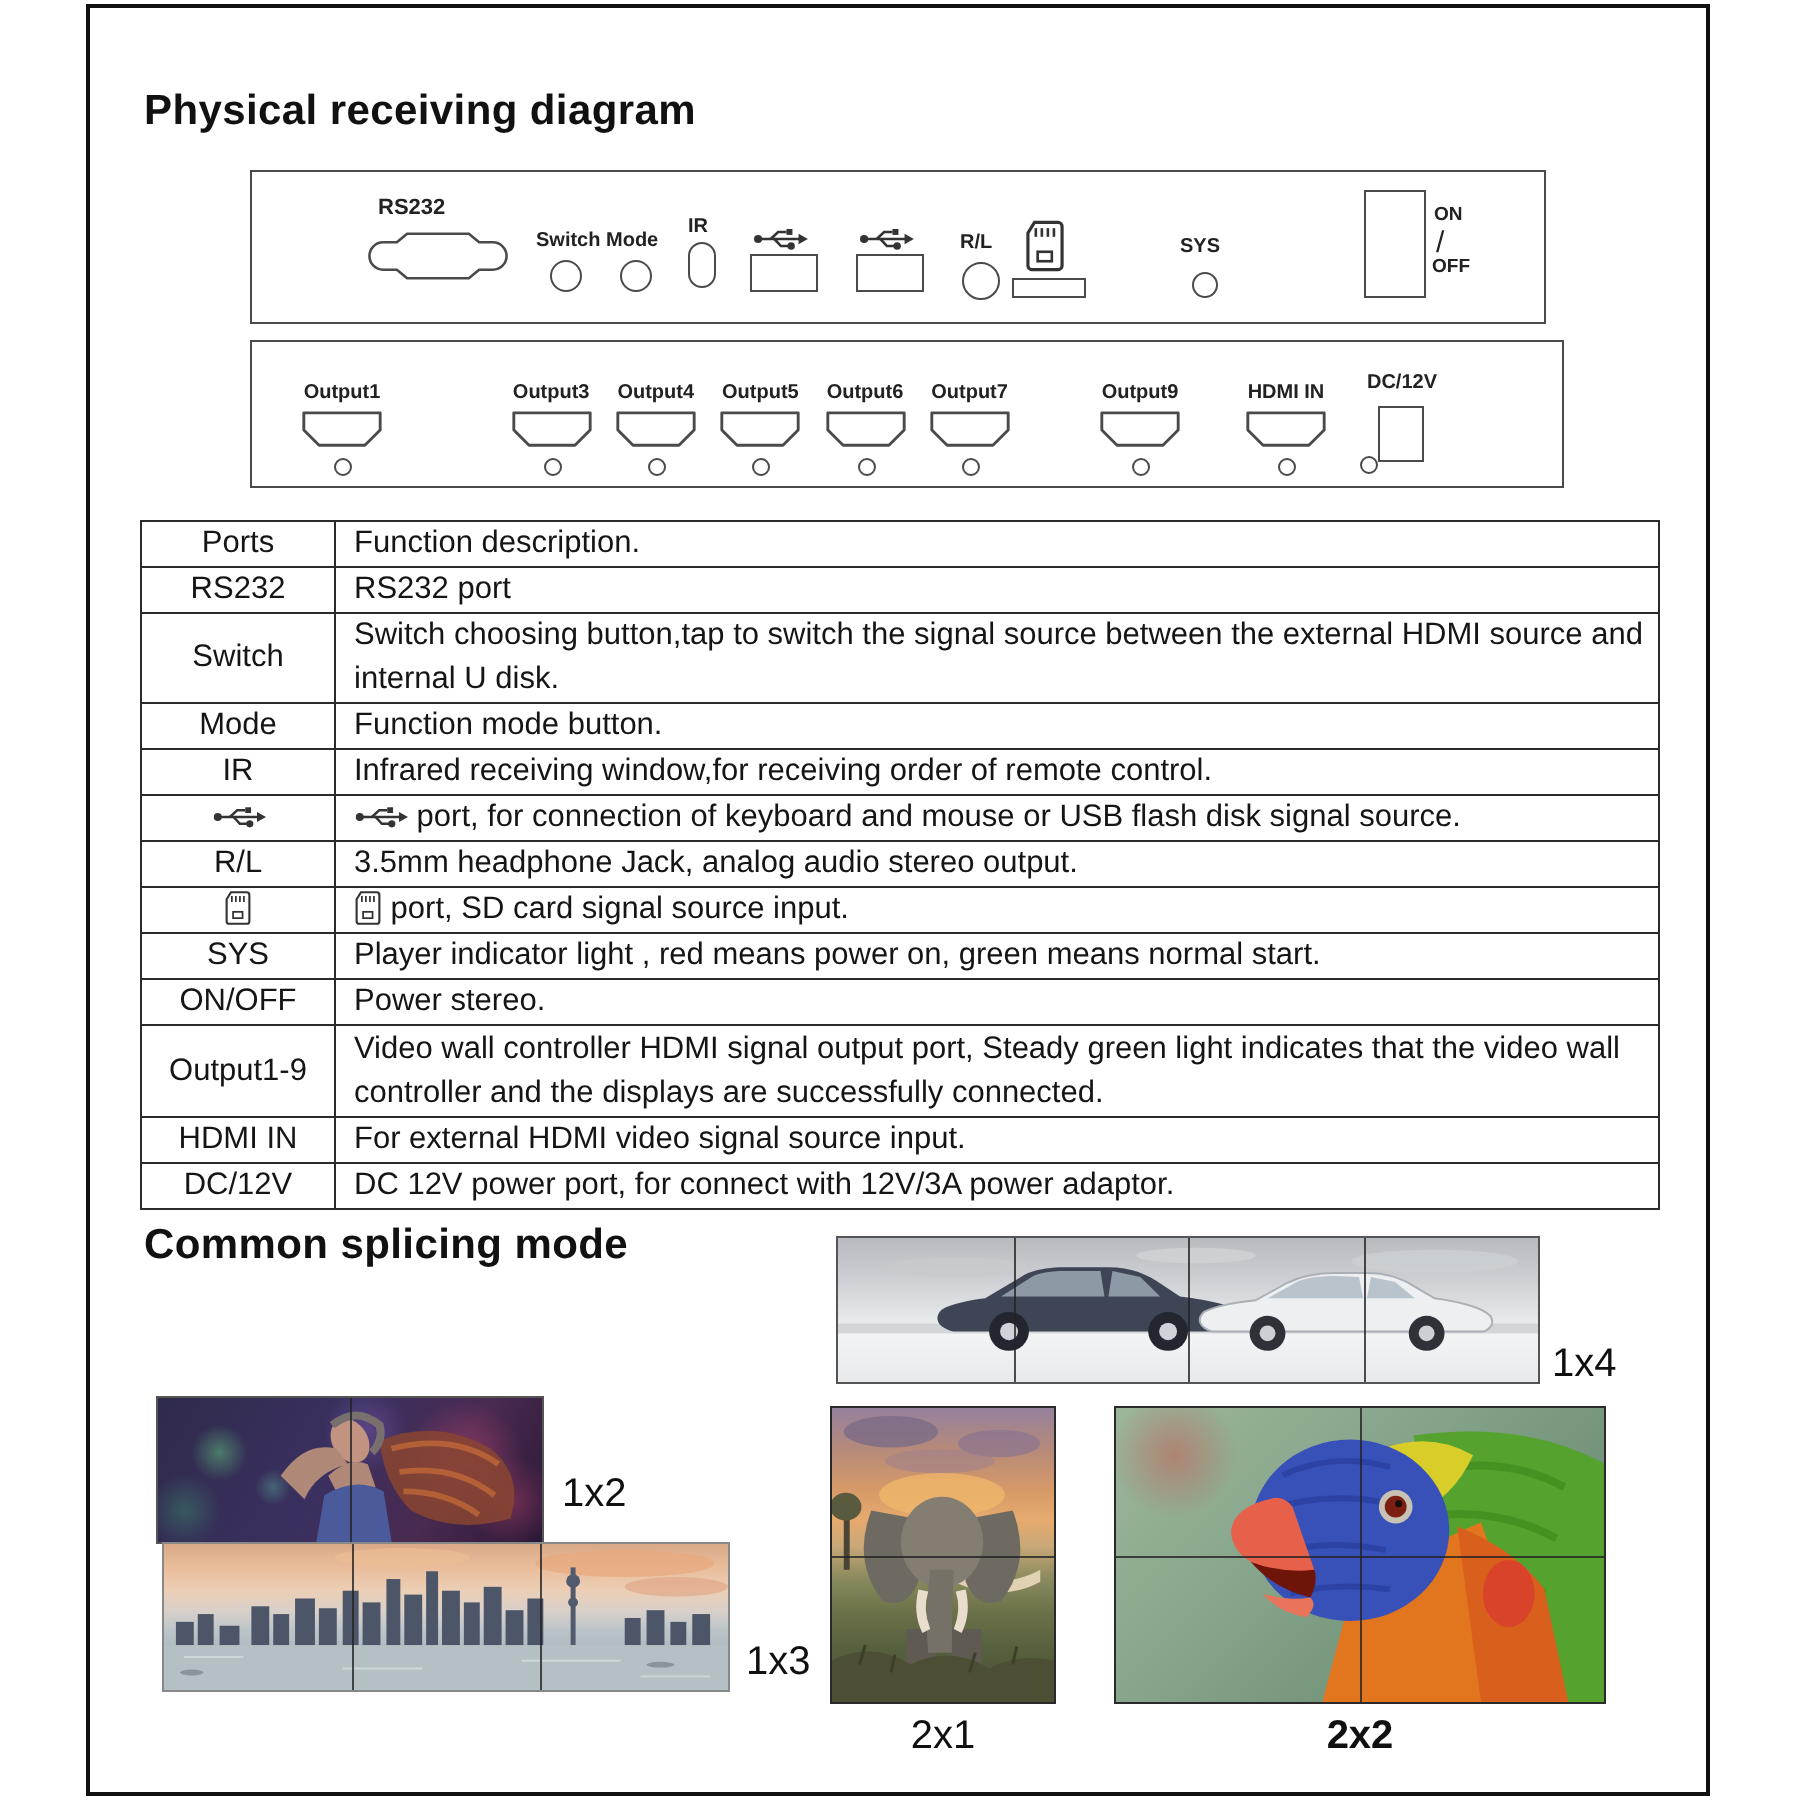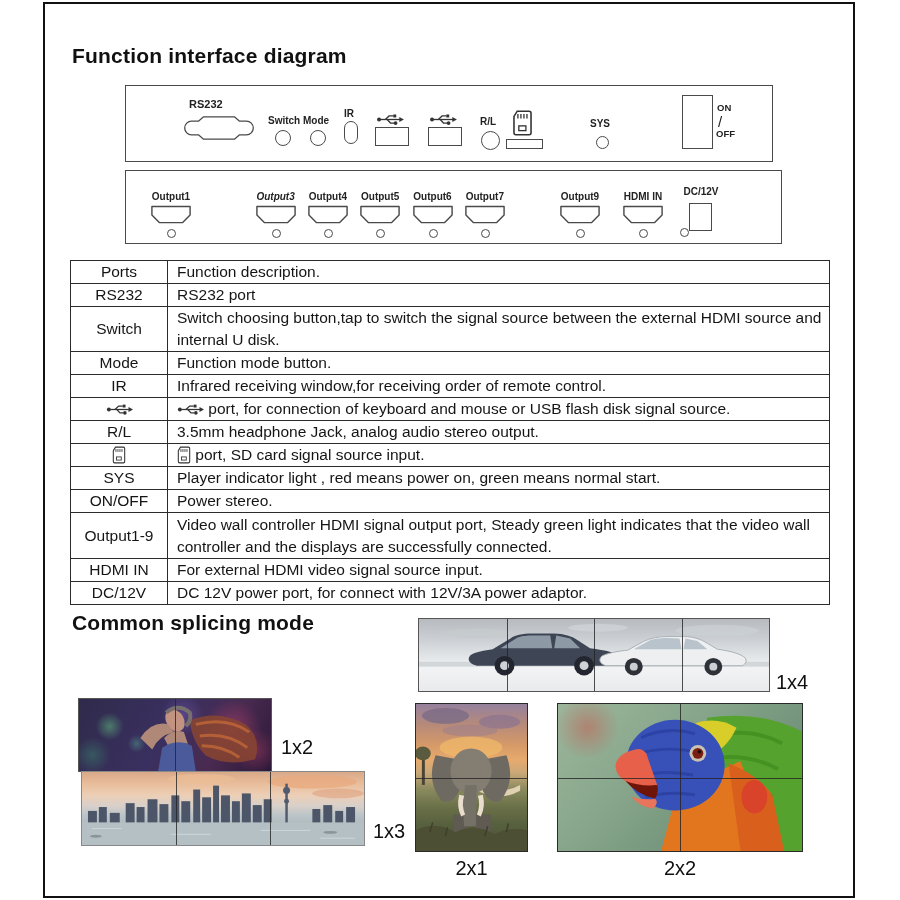--- a/index.html
+++ b/index.html
@@ -46,21 +46,21 @@
   .art-elephant{background:linear-gradient(180deg,#95819d 0%,#b68a7a 14%,#d69a68 28%,#e7aa6e 38%,#c9a878 47%,#8a8a5e 58%,#6a7048 70%,#57603e 82%,#474e35 100%);}
   .art-parrot{background:
     radial-gradient(circle 45px at 12% 16%,rgba(195,95,85,.55),transparent 70%),
     linear-gradient(135deg,#9cb59b 0%,#8caa8f 30%,#7c9c82 55%,#6c8c74 80%,#5c7c66 100%);}
 </style>
 </head>
 <body>
 
 <div class="page-frame"></div>
 
-<div class="h1" style="left:72px;top:44px;">Function interface diagram</div>
+<div class="h1" style="left:72px;top:44px;">Physical receiving diagram</div>
 
 <div class="panel" style="left:125px;top:85px;width:646px;height:75px;">
   <div class="plabel" style="left:63px;top:12px;font-size:11px;">RS232</div>
   <svg style="position:absolute;left:57px;top:27px;width:72px;height:30px;" viewBox="0 0 84 30">
     <path d="M10,23 A8,8 0 0 1 10,7 H18 L24,2 H60 L66,7 H74 A8,8 0 0 1 74,23 H66 L60,28 H24 L18,23 Z" fill="#fff" stroke="#4a4a4a" stroke-width="1.5" stroke-linejoin="round"></path>
   </svg>
   <div class="plabel" style="left:142px;top:29px;">Switch</div>
   <div class="circle" style="left:149px;top:44px;width:14px;height:14px;"></div>
   <div class="plabel" style="left:177px;top:29px;">Mode</div>
   <div class="circle" style="left:184px;top:44px;width:14px;height:14px;"></div>
@@ -114,21 +114,21 @@
 
 <div class="panel" style="left:125px;top:170px;width:655px;height:72px;">
   <div id="outputs-row" style="position:absolute;left:0;top:0;width:655px;height:72px;">
       <div class="oport" style="left: 20px;">
         <div class="oport-label">Output1</div>
         <svg class="hdmi" viewBox="0 0 44 20">
           <path d="M2,1 H42 V10 L34,18 H10 L2,10 Z" fill="#fff" stroke="#4a4a4a" stroke-width="1.5" stroke-linejoin="round"></path>
         </svg>
         <div class="oled"></div>
       </div>
-      <div class="oport" style="left: 124.6px; font-style: italic;">
+      <div class="oport" style="left: 124.6px;">
         <div class="oport-label">Output3</div>
         <svg class="hdmi" viewBox="0 0 44 20">
           <path d="M2,1 H42 V10 L34,18 H10 L2,10 Z" fill="#fff" stroke="#4a4a4a" stroke-width="1.5" stroke-linejoin="round"></path>
         </svg>
         <div class="oled"></div>
       </div>
       <div class="oport" style="left: 176.9px;">
         <div class="oport-label">Output4</div>
         <svg class="hdmi" viewBox="0 0 44 20">
           <path d="M2,1 H42 V10 L34,18 H10 L2,10 Z" fill="#fff" stroke="#4a4a4a" stroke-width="1.5" stroke-linejoin="round"></path>
@@ -149,21 +149,21 @@
         </svg>
         <div class="oled"></div>
       </div>
       <div class="oport" style="left: 333.8px;">
         <div class="oport-label">Output7</div>
         <svg class="hdmi" viewBox="0 0 44 20">
           <path d="M2,1 H42 V10 L34,18 H10 L2,10 Z" fill="#fff" stroke="#4a4a4a" stroke-width="1.5" stroke-linejoin="round"></path>
         </svg>
         <div class="oled"></div>
       </div>
-      <div class="oport" style="left: 429px;">
+      <div class="oport" style="left: 419px;">
         <div class="oport-label">Output9</div>
         <svg class="hdmi" viewBox="0 0 44 20">
           <path d="M2,1 H42 V10 L34,18 H10 L2,10 Z" fill="#fff" stroke="#4a4a4a" stroke-width="1.5" stroke-linejoin="round"></path>
         </svg>
         <div class="oled"></div>
       </div>
       <div class="oport" style="left: 492px;">
         <div class="oport-label">HDMI IN</div>
         <svg class="hdmi" viewBox="0 0 44 20">
           <path d="M2,1 H42 V10 L34,18 H10 L2,10 Z" fill="#fff" stroke="#4a4a4a" stroke-width="1.5" stroke-linejoin="round"></path>
@@ -417,13 +417,13 @@
       <path d="M68,78 Q80,92 98,96 Q102,88 100,82 Q84,84 68,78 Z" fill="#6e1409"></path>
       <path d="M74,94 Q82,104 96,106 Q102,100 98,96 Q86,98 74,94 Z" fill="#e8745c"></path>
       <ellipse cx="198" cy="94" rx="13" ry="17" fill="#d8432a"></ellipse>
     </svg>
   </div>
   <div class="grid-overlay">
       <div class="gline-v" style="left: 50%;"></div>
       <div class="gline-h" style="top: 50%;"></div>
     </div>
 </div>
-<div class="splice-label" style="left:557px;top:857px;width:246px;text-align:center;">2x2</div>
+<div class="splice-label" style="left:557px;top:857px;width:246px;text-align:center;font-weight:bold;">2x2</div>
 
 </body></html>

